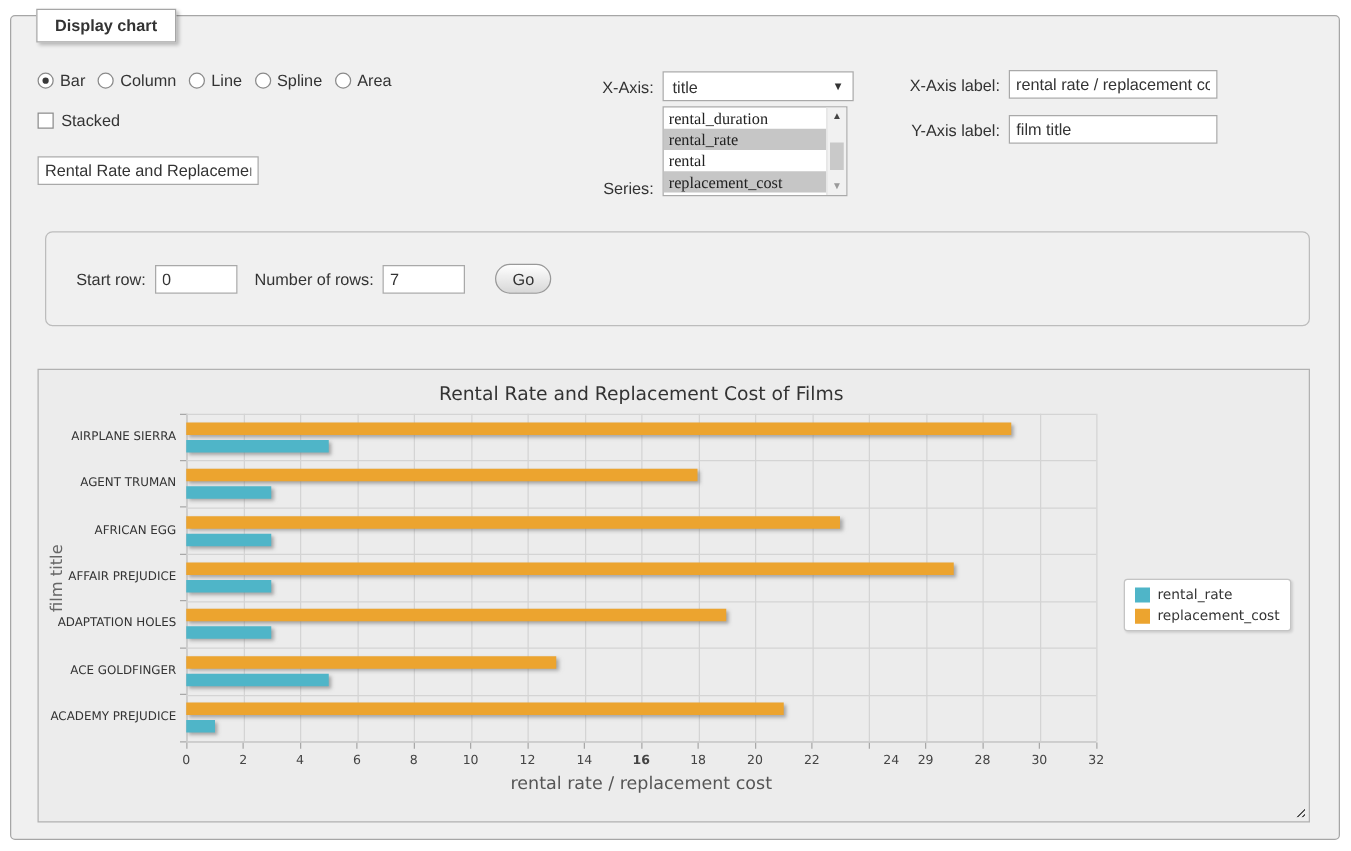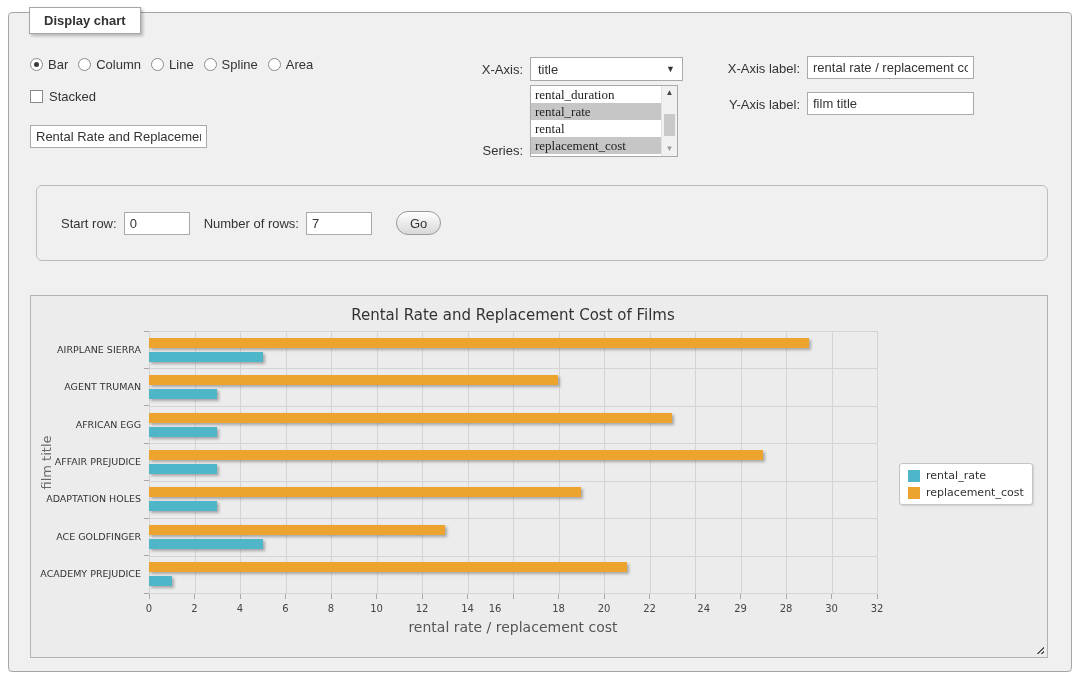--- a/index.html
+++ b/index.html
@@ -165,33 +165,33 @@
       <div class="xtick" style="left: 227px;"></div>
       <div class="xlabel" style="left: 212.5px;">10</div>
       <div class="vgrid" style="left: 273px;"></div>
       <div class="xtick" style="left: 272.5px;"></div>
       <div class="xlabel" style="left: 258px;">12</div>
       <div class="vgrid" style="left: 318.5px;"></div>
       <div class="xtick" style="left: 318px;"></div>
       <div class="xlabel" style="left: 303.5px;">14</div>
       <div class="vgrid" style="left: 364px;"></div>
       <div class="xtick" style="left: 363.5px;"></div>
-      <div class="xlabel" style="left: 331px;">16</div>
+      <div class="xlabel" style="left: 349px; font-weight: bold;">16</div>
       <div class="vgrid" style="left: 409.5px;"></div>
       <div class="xtick" style="left: 409px;"></div>
       <div class="xlabel" style="left: 394.5px;">18</div>
       <div class="vgrid" style="left: 455px;"></div>
       <div class="xtick" style="left: 454.5px;"></div>
       <div class="xlabel" style="left: 440px;">20</div>
       <div class="vgrid" style="left: 500.5px;"></div>
       <div class="xtick" style="left: 500px;"></div>
       <div class="xlabel" style="left: 485.5px;">22</div>
       <div class="vgrid" style="left: 546px;"></div>
       <div class="xtick" style="left: 545.5px;"></div>
-      <div class="xlabel" style="left: 531px; text-align: right;">24</div>
+      <div class="xlabel" style="left: 549px;">24</div>
       <div class="vgrid" style="left: 591.5px;"></div>
       <div class="xtick" style="left: 591px;"></div>
       <div class="xlabel" style="left: 576.5px;">29</div>
       <div class="vgrid" style="left: 637px;"></div>
       <div class="xtick" style="left: 636.5px;"></div>
       <div class="xlabel" style="left: 622px;">28</div>
       <div class="vgrid" style="left: 682.5px;"></div>
       <div class="xtick" style="left: 682px;"></div>
       <div class="xlabel" style="left: 667.5px;">30</div>
       <div class="vgrid" style="left: 728px;"></div>

